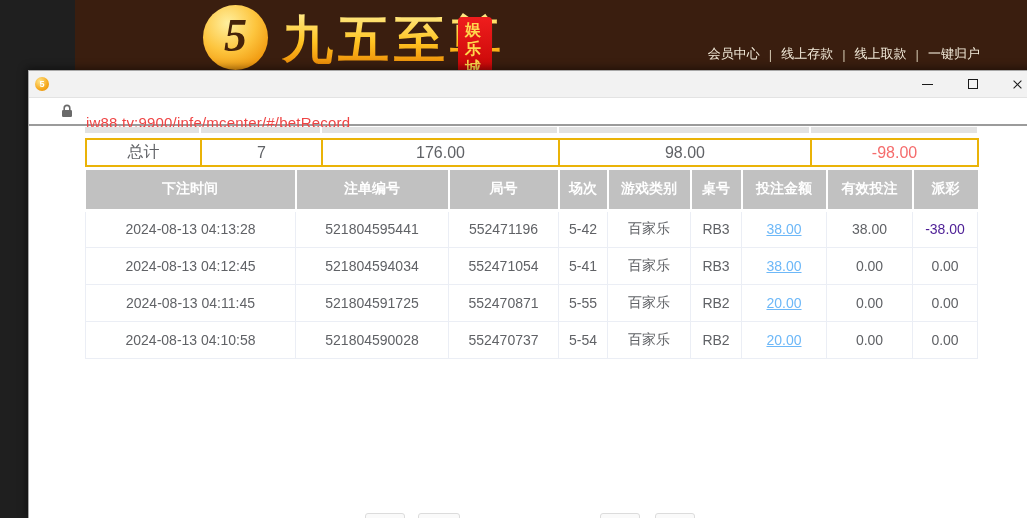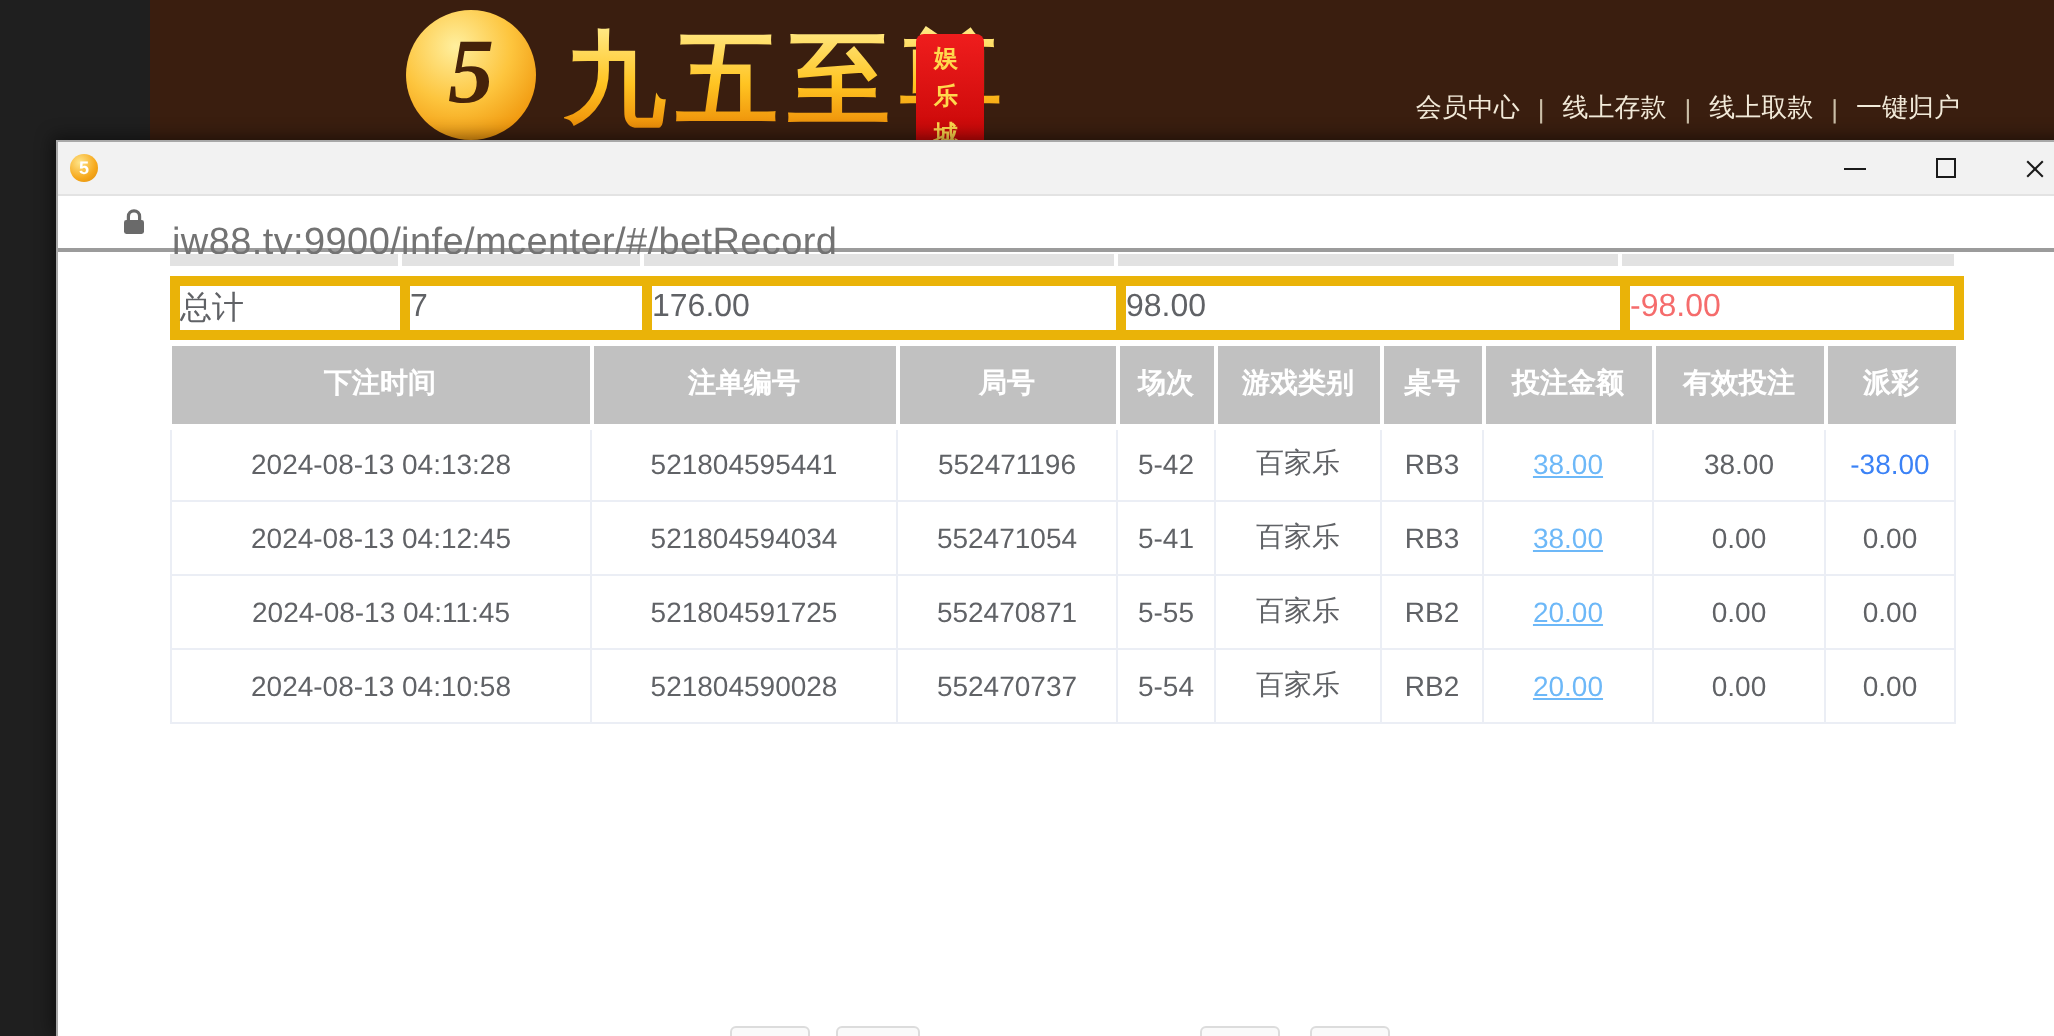--- a/index.html
+++ b/index.html
@@ -21,21 +21,21 @@
     font-size:46px; color:#45220a; transform:translateY(-2px);
   }
   .logo-text {
     position:absolute; left:207px; top:6px; font-size:51px; font-weight:bold; letter-spacing:5px;
     background:linear-gradient(180deg,#ffec8d 8%,#ffc422 52%,#e87d00 95%);
     -webkit-background-clip:text; background-clip:text; color:transparent; white-space:nowrap;
   }
   .logo-badge {
     position:absolute; left:383px; top:17px; width:34px; padding:3px 4px 6px 0;
     background:linear-gradient(#ef1d1d,#bf0202); border-radius:4px;
-    color:#ffd84d; font-size:12px; font-weight:bold; text-align:center;
+    color:#ffd84d; font-size:16px; font-weight:bold; text-align:center;
   }
   .logo-badge span { display:block; width:1em; margin:0 auto; word-break:break-all; line-height:19px; }
   .top-nav { position:absolute; right:47px; top:45px; display:flex; gap:9px; align-items:center;
              color:#f2ead9; font-size:13px; white-space:nowrap; }
   .top-nav .navlink { color:#f2ead9; text-decoration:none; cursor:pointer; }
   .top-nav .navsep { color:#cbbfa8; }
 
   
   .window {
     position:absolute; left:28px; top:70px; width:1012px; height:449px; background:#fff;
@@ -55,33 +55,33 @@
   .glyph-max { width:10px; height:10px; border:1px solid #1a1a1a; background:transparent; }
   .glyph-close { position:relative; width:11px; height:11px; }
   .glyph-close::before,.glyph-close::after { content:""; position:absolute; left:5px; top:0;
       width:1px; height:11px; background:#1a1a1a; }
   .glyph-close::before { transform:rotate(45deg); }
   .glyph-close::after  { transform:rotate(-45deg); }
 
   .addressbar { height:28px; background:#fff; border-bottom:2px solid #9b9b9b;
                 display:flex; align-items:center; }
   .lock-icon { margin-left:32px; flex:0 0 auto; display:flex; }
-  .url-text { margin-left:13px; font-size:19px; color:#737373; letter-spacing:.2px;margin-top:22px; }
+  .url-text { margin-left:13px; font-size:15px; color:#ef4444; letter-spacing:.2px;margin-top:22px; }
 
   
   .content { position:relative; height:392px; background:#fff; padding-left:56px; overflow:visible; }
 
   .sliver { margin-top:1px; display:flex; width:892px; }
   .sliver div { height:6px; background:#e2e2e2; margin-right:2px; }
   .sliver div:last-child { margin-right:0; }
   .sl1{width:114px}.sl2{width:119px}.sl3{width:235px}.sl4{width:250px}.sl5{width:166px}
 
   table { border-collapse:collapse; table-layout:fixed; }
   .summary-table { margin-top:5px; width:892px; font-size:16px; color:#606266; }
-  .summary-table td { border:5px solid #eab308; height:27px; background:#fff; }
+  .summary-table td { border:2px solid #eab308; height:27px; text-align:center; background:#fff; }
 
   .bet-table { margin-top:3px; width:892px; font-size:14px; color:#606266; }
   .bet-table th {
     background:#c1c1c1; color:#fff; font-weight:bold; font-size:14px; height:40px;
     border-left:2px solid #fff; border-right:2px solid #fff; border-bottom:3px solid #fff; border-top:none;
     text-align:center;
   }
   .bet-table th:first-child { border-left:none; }
   .bet-table th:last-child  { border-right:none; }
   .bet-table td { border:1px solid #ebeef5; height:37px; text-align:center; background:#fff; }
@@ -200,21 +200,21 @@
       <tbody>
         <tr>
           <td>2024-08-13 04:13:28</td>
           <td>521804595441</td>
           <td>552471196</td>
           <td>5-42</td>
           <td>百家乐</td>
           <td>RB3</td>
           <td><a class="bet-link">38.00</a></td>
           <td>38.00</td>
-          <td style="color: #3b82f6;">-38.00</td>
+          <td style="color: #4c1d95;">-38.00</td>
         </tr>
         <tr>
           <td>2024-08-13 04:12:45</td>
           <td>521804594034</td>
           <td>552471054</td>
           <td>5-41</td>
           <td>百家乐</td>
           <td>RB3</td>
           <td><a class="bet-link">38.00</a></td>
           <td>0.00</td>

